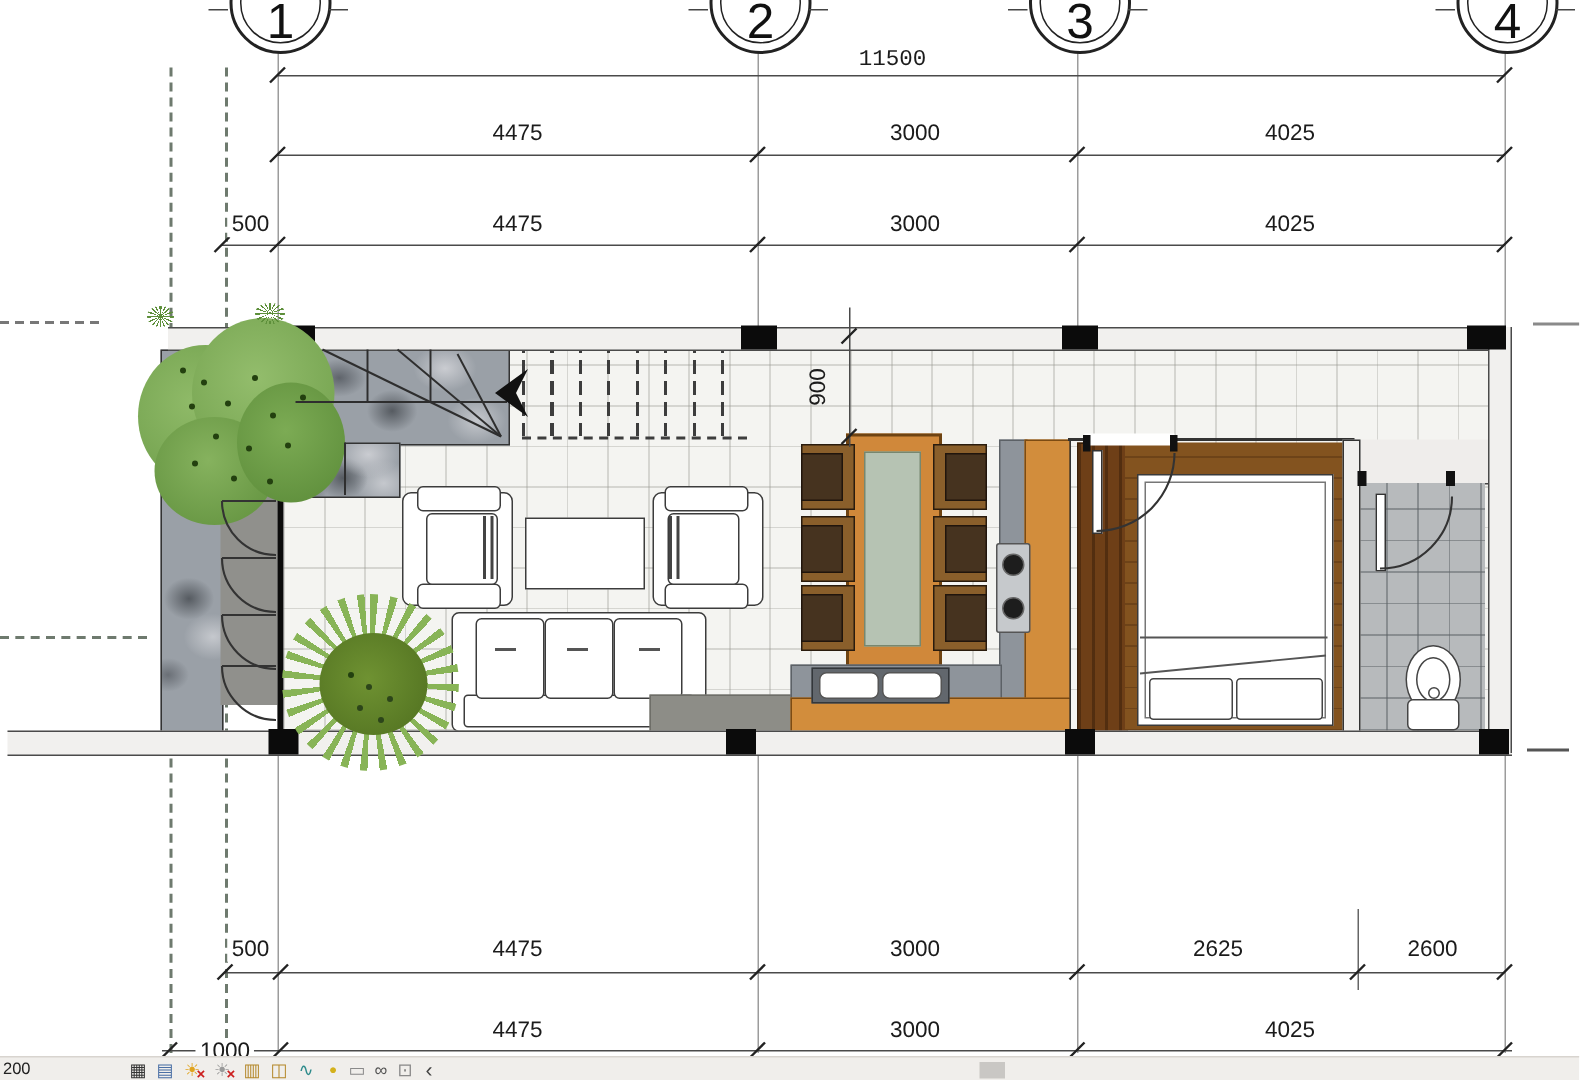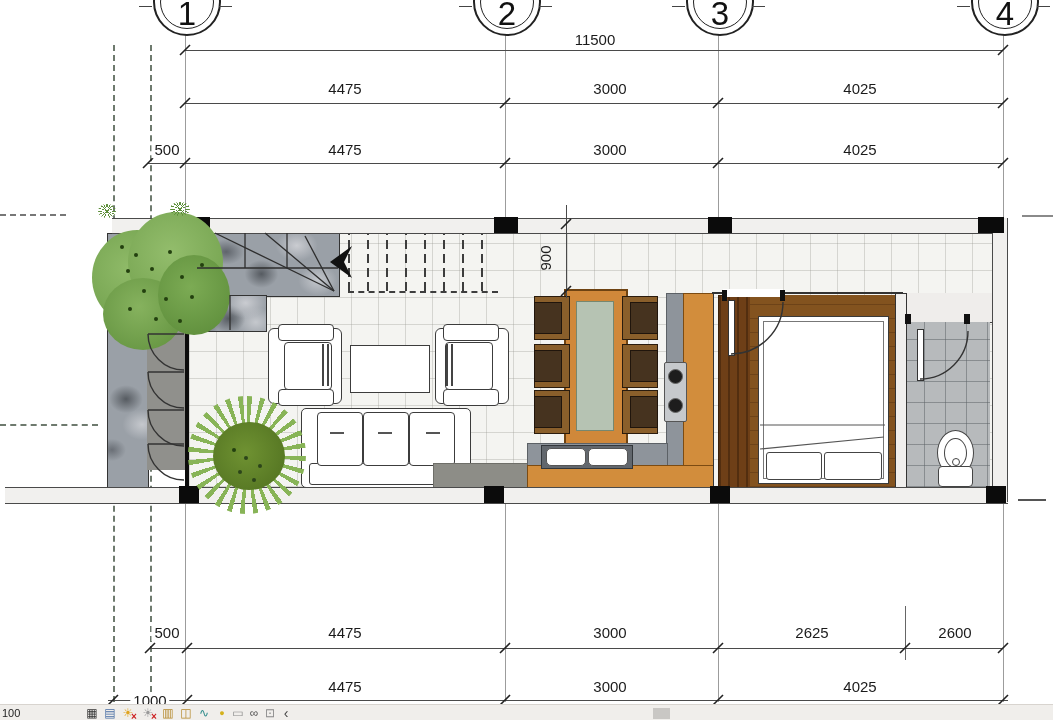--- a/index.html
+++ b/index.html
@@ -86,21 +86,21 @@
   <div class="btick" style="left:1037px;top:6px;"></div>
 
   <div class="dimline" style="left:185px;top:50px;width:818px;"></div>
   <div class="dimline" style="left:185px;top:103px;width:818px;"></div>
   <div class="dimline" style="left:148px;top:163px;width:855px;"></div>
   <div class="dimline" style="left:150px;top:648px;width:853px;"></div>
   <div class="dimline" style="left:108px;top:700px;width:900px;"></div>
   <div class="abs" style="left:905px;top:606px;width:1px;height:54px;background:#666;"></div>
   <div class="abs" style="left:566px;top:205px;width:1px;height:93px;background:#4a4a4a;z-index:5;"></div>
 
-  <span class="dim" style="left:595px;top:40px;">11500</span>
+  <span class="dim" style="left:595px;top:40px;font-family:Liberation Mono, monospace;">11500</span>
   <span class="dim" style="left:345px;top:89px;">4475</span>
   <span class="dim" style="left:610px;top:89px;">3000</span>
   <span class="dim" style="left:860px;top:89px;">4025</span>
   <span class="dim" style="left:167px;top:150px;">500</span>
   <span class="dim" style="left:345px;top:150px;">4475</span>
   <span class="dim" style="left:610px;top:150px;">3000</span>
   <span class="dim" style="left:860px;top:150px;">4025</span>
   <span class="dim" style="left:167px;top:633px;">500</span>
   <span class="dim" style="left:345px;top:633px;">4475</span>
   <span class="dim" style="left:610px;top:633px;">3000</span>
@@ -294,21 +294,21 @@
       <line x1="148" y1="444" x2="184" y2="444"></line>
     </g>
 
     <g stroke="#555" stroke-width="1.2">
       <line x1="760" y1="425" x2="885" y2="425"></line>
       <line x1="760" y1="449" x2="884" y2="437"></line>
     </g>
   </svg>
 
   <div id="toolbar">
-    <span style="position:absolute;left:2px;top:2px;font-size:11px;color:#222;">100</span>
+    <span style="position:absolute;left:2px;top:2px;font-size:11px;color:#222;">200</span>
     <span class="tbicon" style="left:84px;color:#333;">▦</span>
     <span class="tbicon" style="left:102px;color:#4a6fa5;">▤</span>
     <span class="tbicon" style="left:120px;color:#e0a420;">☀</span>
     <span class="xmark" style="left:131px;top:6px;">×</span>
     <span class="tbicon" style="left:140px;color:#9a9a9a;">☀</span>
     <span class="xmark" style="left:151px;top:6px;">×</span>
     <span class="tbicon" style="left:160px;color:#b5892c;">▥</span>
     <span class="tbicon" style="left:178px;color:#b5892c;">◫</span>
     <span class="tbicon" style="left:196px;color:#2e8b8b;">∿</span>
     <span class="tbicon" style="left:214px;color:#d4b11c;font-size:9px;">●</span>

